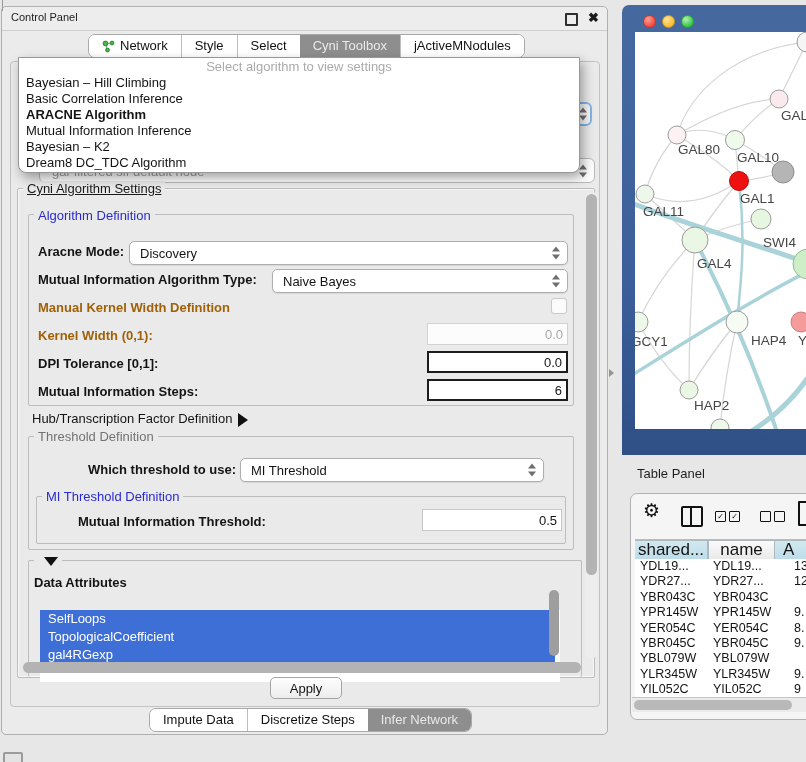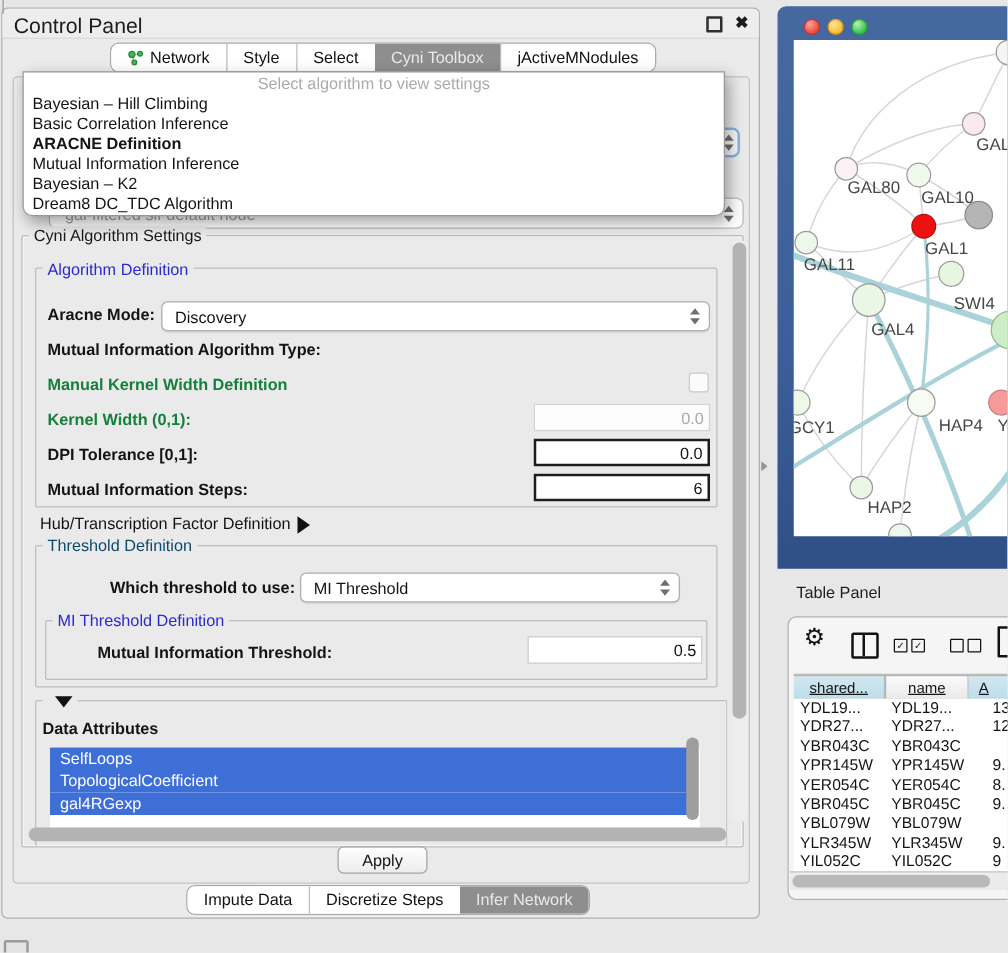--- a/index.html
+++ b/index.html
@@ -8,21 +8,21 @@
     background:#e7e7e7;
     font-family:"Liberation Sans",sans-serif;font-size:13px;color:#141414;
   }
   .abs{position:absolute;}
 
   
   .cp-window{left:1px;top:6px;width:605px;height:727px;background:#ebebeb;
     border:1px solid #b0b0b0;border-radius:5px;}
   .cp-titlebar{position:absolute;left:0;top:0;right:0;height:23px;background:#ededed;
     border-bottom:1px solid #cdcdcd;border-radius:5px 5px 0 0;}
-  .cp-title{position:absolute;left:9px;top:4px;font-size:17px;color:#1c1c1c;}
+  .cp-title{position:absolute;left:9px;top:4px;font-size:11px;color:#1c1c1c;}
   .float-icon{position:absolute;right:29px;top:6px;width:9px;height:9px;border:2px solid #2e2e2e;border-radius:1px;}
   .close-icon{position:absolute;right:8px;top:3px;font-size:13px;font-weight:bold;color:#1b1b1b;}
 
   
   .tabstrip{position:absolute;left:86px;top:27px;height:22px;display:flex;
     border:1px solid #a9a9a9;border-radius:7px;background:#ffffff;overflow:hidden;}
   .tab{padding:0 13px;line-height:22px;background:#fff;color:#111;white-space:nowrap;display:flex;align-items:center;gap:5px;}
   .tab + .tab{border-left:1px solid #bdbdbd;}
   .tab.sel{background:#8e8e8e;color:#e9e9e9;border-left:none;}
 
@@ -35,25 +35,25 @@
     background:#f6f6f6;border:2px solid #85b4e4;border-radius:0 6px 6px 0;box-sizing:border-box;}
   .ghost-combo{position:absolute;left:28px;top:96px;width:556px;height:25px;background:#fdfdfd;
     border:1px solid #b9b9b9;border-radius:6px;color:#9d9d9d;line-height:25px;padding-left:12px;box-sizing:border-box;}
 
   
   .group{position:absolute;border:1px solid #bdbdbd;border-radius:2px;
     box-shadow:inset 0 0 0 1px #f7f7f7;}
   .group-title{position:absolute;font-size:13px;background:#eaeaea;padding:0 4px;white-space:nowrap;}
   .t-black{color:#1a1a1a;}
   .t-blue{color:#2a2ad2;}
-  .t-green{color:#0c4a6e;}
+  .t-green{color:#737373;}
 
   .lbl{position:absolute;white-space:nowrap;}
   .bold{font-weight:bold;}
-  .dis{color:#15803d;}
+  .dis{color:#a16207;}
 
   .combo{position:absolute;background:#ffffff;border:1px solid #aeaeae;border-radius:5px;
     box-sizing:border-box;display:flex;align-items:center;padding-left:10px;
     box-shadow:0 1px 1px rgba(0,0,0,0.08);}
   .spinner{position:absolute;right:7px;top:50%;transform:translateY(-50%);
     display:flex;flex-direction:column;gap:3px;}
   .sp-up{width:0;height:0;border-left:4px solid transparent;border-right:4px solid transparent;border-bottom:5px solid #6f6f6f;}
   .sp-dn{width:0;height:0;border-left:4px solid transparent;border-right:4px solid transparent;border-top:5px solid #6f6f6f;}
 
   .field{position:absolute;background:#ffffff;border:1px solid #c7c7c7;box-sizing:border-box;
@@ -101,21 +101,21 @@
     border:1px solid #b2b2b2;border-radius:7px;}
   .tp-toolbar{position:absolute;left:0;top:0;right:0;height:42px;}
   .gear{position:absolute;left:12px;top:5px;font-family:"DejaVu Sans",sans-serif;font-size:19px;color:#111;}
   .icon-split{position:absolute;left:50px;top:12px;width:18px;height:17px;border:2px solid #111;border-radius:2px;}
   .icon-split:before{content:"";position:absolute;left:7px;top:0;bottom:0;width:2px;background:#111;}
   .cb-pair{position:absolute;top:17px;display:flex;gap:3px;}
   .cb{width:9px;height:9px;border:1.5px solid #111;border-radius:1px;font-size:8px;line-height:9px;text-align:center;color:#111;}
   .icon-doc{position:absolute;left:167px;top:7px;width:15px;height:21px;border:2px solid #111;border-radius:1px;background:#f5f5f5;}
   .tbl-hdr{position:absolute;left:4px;top:45px;height:20px;display:flex;border-top:1px solid #bbb;}
   .hcell{box-sizing:border-box;border:1px solid #aeb9bd;border-left:none;line-height:18px;
-    text-align:center;font-size:12px;white-space:nowrap;overflow:hidden;text-decoration:underline;}
+    text-align:center;font-size:17px;white-space:nowrap;overflow:hidden;}
   .hcell.blue{background:linear-gradient(#d3e8f0,#bcdde9);}
   .hcell.gray{background:linear-gradient(#fbfbfb,#e9e9e9);border-left:1px solid #aeb9bd;}
   .tbl-rows{position:absolute;left:4px;top:65px;width:196px;height:139px;background:#fff;overflow:hidden;}
   .trow{display:flex;height:15.4px;line-height:15.4px;font-size:12.5px;white-space:nowrap;}
   .tcell{overflow:hidden;}
   .c1{width:73px;padding-left:5px;box-sizing:border-box;}
   .c2{width:80px;padding-left:5px;box-sizing:border-box;}
   .c3{width:40px;padding-left:6px;box-sizing:border-box;}
   .tp-hscroll{position:absolute;left:1px;right:1px;top:203px;height:14px;background:#ebebeb;border-top:1px solid #c4c4c4;}
   .tp-hthumb{position:absolute;left:2px;top:2px;width:158px;height:10px;background:#b9b9b9;border-radius:5px;}
@@ -173,38 +173,45 @@
     </div>
     <div class="ghost-combo">
       <span>gal-filtered sif default node</span>
       <div class="spinner">
           <div class="sp-up"></div>
           <div class="sp-dn"></div>
         </div>
     </div>
 
     <div class="group" style="left:6px;top:126px;width:576px;height:488px;"></div>
-    <div class="group-title t-black" style="left:12px;top:119px;">Cyni Algorithm Settings</div>
+    <div class="group-title t-black" style="left:12px;top:119px;text-decoration:underline;">Cyni Algorithm Settings</div>
 
     <div class="vscroll-track" style="left:574px;top:130px;height:466px;"></div>
     <div class="vscroll-thumb" style="left:575px;top:132px;height:381px;"></div>
 
     <div class="group" style="left:17px;top:152px;width:544px;height:190px;box-shadow:none;"></div>
     <div class="group-title t-blue" style="left:23px;top:146px;">Algorithm Definition</div>
 
     <div class="lbl bold" style="left:27px;top:182px;">Aracne Mode:</div>
     <div class="combo" style="left:118px;top:179px;width:439px;height:24px;">
       <span>Discovery</span>
       <div class="spinner">
           <div class="sp-up"></div>
           <div class="sp-dn"></div>
         </div>
     </div>
 
     <div class="lbl bold" style="left:27px;top:210px;">Mutual Information Algorithm Type:</div>
+    <div class="combo" style="left:261px;top:207px;width:296px;height:24px;">
+      <span>Naive Bayes</span>
+      <div class="spinner">
+          <div class="sp-up"></div>
+          <div class="sp-dn"></div>
+        </div>
+    </div>
 
     <div class="lbl bold dis" style="left:27px;top:238px;">Manual Kernel Width Definition</div>
     <div class="checkbox" style="left:540px;top:236px;"></div>
 
     <div class="lbl bold dis" style="left:27px;top:266px;">Kernel Width (0,1):</div>
     <div class="field disabled" style="left:416px;top:261px;width:141px;height:22px;">0.0</div>
 
     <div class="lbl bold" style="left:27px;top:294px;">DPI Tolerance [0,1]:</div>
     <div class="field strong" style="left:416px;top:289px;width:141px;height:22px;">0.0</div>
 
@@ -232,21 +239,21 @@
 
     <div class="lbl bold" style="left:35px;top:452px;padding-left:32px;">Mutual Information Threshold:</div>
     <div class="field" style="left:411px;top:447px;width:140px;height:22px;">0.5</div>
 
     <div class="group" style="left:17px;top:498px;width:552px;height:116px;box-shadow:none;border-bottom:none;"></div>
     <div class="group-title t-black" style="left:23px;top:491px;">
       <span class="tri-down"></span>
     </div>
     <div class="lbl bold" style="left:23px;top:513px;">Data Attributes</div>
 
-    <div class="attr-list" style="left:29px;top:536px;width:520px;height:72px;">
+    <div class="attr-list" style="left:29px;top:548px;width:520px;height:72px;">
       <div class="attr-item" style="width:507px;">SelfLoops</div>
       <div class="attr-item" style="width:507px;">TopologicalCoefficient</div>
       <div class="attr-item" style="width:507px;">gal4RGexp</div>
     </div>
     <div class="list-scroll" style="left:538px;top:528px;height:66px;"></div>
 
     <div class="hscroll-thumb" style="left:12px;top:600px;width:558px;"></div>
 
     <div class="btn" style="left:259px;top:615px;width:72px;height:22px;">
       <span>Apply</span>
@@ -263,21 +270,21 @@
     <div class="tab sel">
         <span>Infer Network</span>
       </div>
   </div>
 </div>
 
 <div class="abs overlay">
   <div class="ov-row ov-prompt">Select algorithm to view settings</div>
   <div class="ov-row">Bayesian – Hill Climbing</div>
   <div class="ov-row">Basic Correlation Inference</div>
-  <div class="ov-row bold">ARACNE Definition</div>
+  <div class="ov-row bold">ARACNE Algorithm</div>
   <div class="ov-row">Mutual Information Inference</div>
   <div class="ov-row">Bayesian – K2</div>
   <div class="ov-row">Dream8 DC_TDC Algorithm</div>
 </div>
 
 <div class="abs net-window">
   <div class="mac-dot mac-red"></div>
   <div class="mac-dot mac-yellow"></div>
   <div class="mac-dot mac-green"></div>
 

